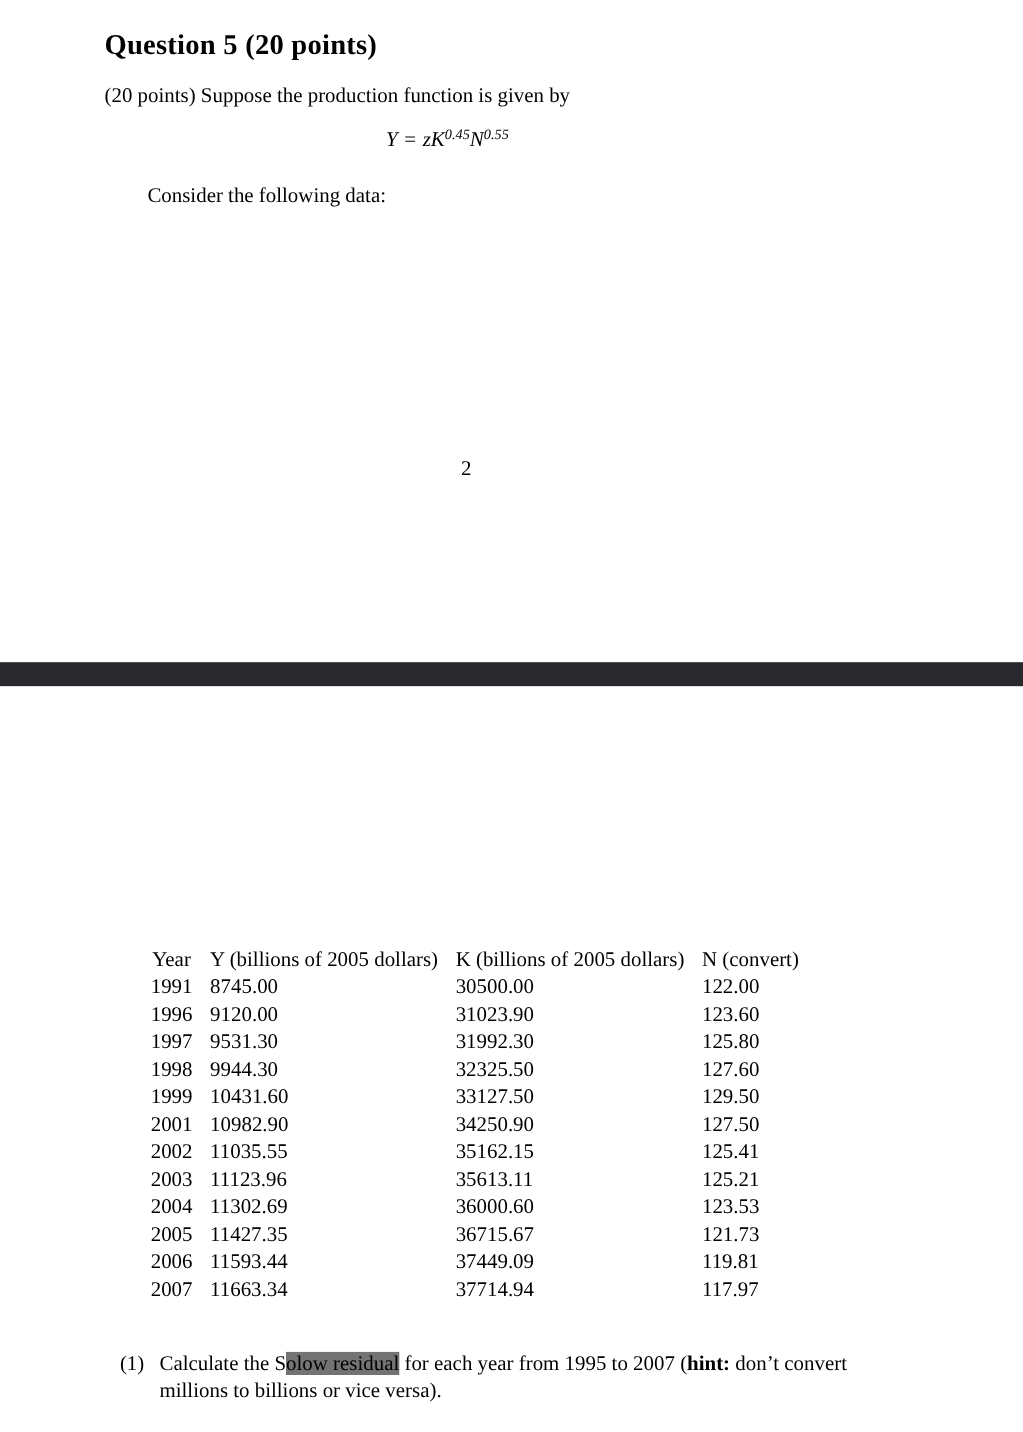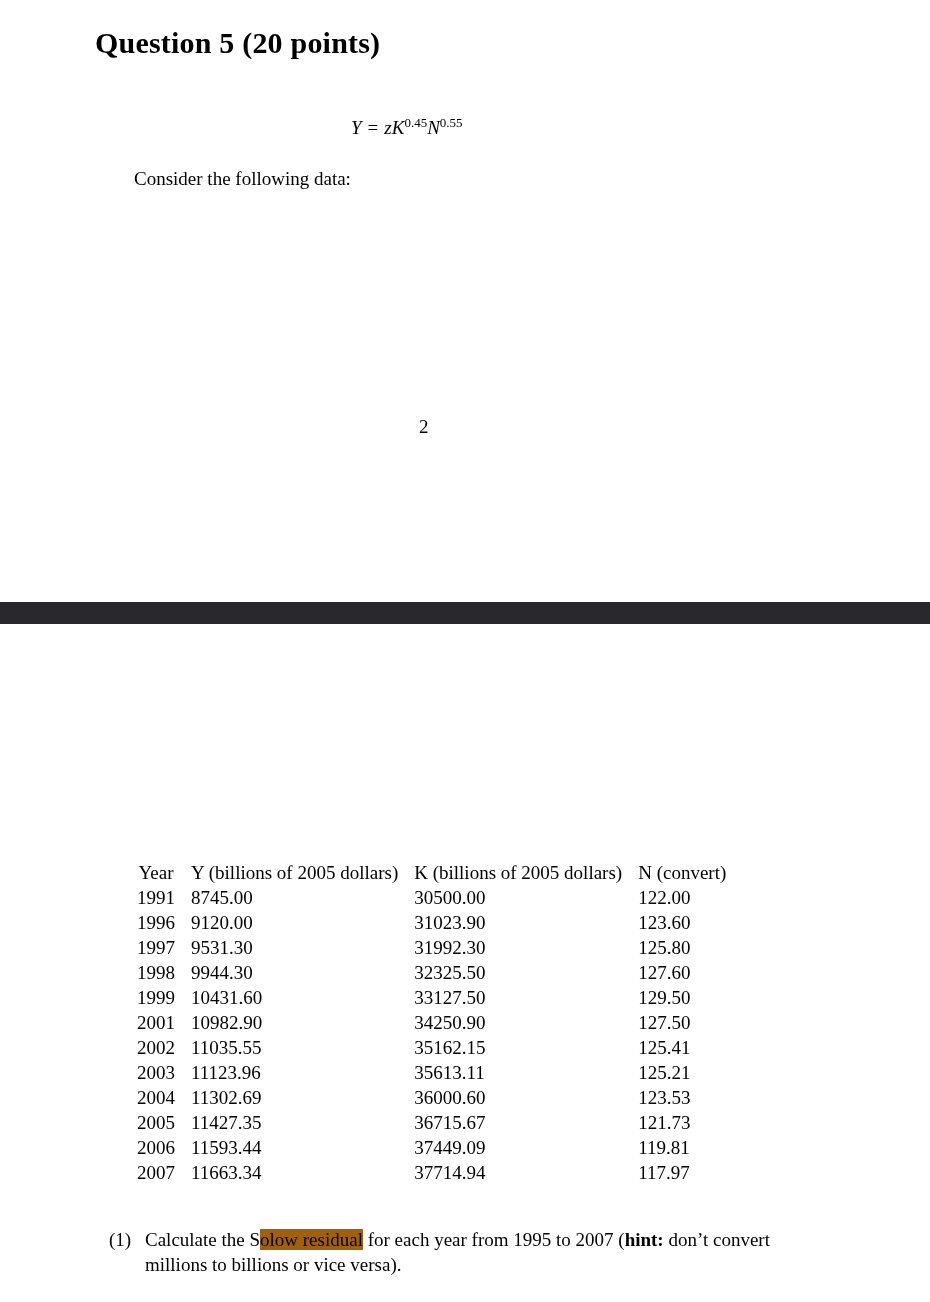--- a/index.html
+++ b/index.html
@@ -30,21 +30,21 @@
       width: 930px;
       height: 22px;
       background: #29282d;
     }
     .q-title {
       position: absolute;
       left: 95px;
       top: 26px;
       font-family: "Liberation Serif", "DejaVu Serif", serif;
       font-weight: bold;
-      font-size: 30px;
+      font-size: 26px;
       letter-spacing: 0.2px;
       white-space: nowrap;
     }
     .text {
       position: absolute;
       font-family: "Liberation Serif", "DejaVu Serif", serif;
       font-size: 19px;
       white-space: nowrap;
       line-height: 1;
     }
@@ -52,21 +52,21 @@
     .consider { left: 95px; top: 169px; margin-left: 39px; }
     .equation {
       position: absolute;
       left: 351px;
       top: 117px;
       font-family: "Liberation Serif", "DejaVu Serif", serif;
       font-size: 19px;
       white-space: nowrap;
     }
     .equation .var { font-style: italic; }
-    .equation sup { font-size: 13px; vertical-align: 7px; line-height: 0; }
+    .equation sup { font-size: 13px; vertical-align: 7px; line-height: 0; font-style: italic; }
     .equation .op { margin: 0 6px; }
     .page-num {
       position: absolute;
       left: 419px;
       top: 416px;
       font-family: "Liberation Serif", "DejaVu Serif", serif;
       font-size: 19px;
     }
     table.data {
       position: absolute;
@@ -95,28 +95,29 @@
       width: 680px;
     }
     .question-item .num {
       position: absolute;
       left: 0;
       top: 0;
     }
     .question-item .body {
       margin-left: 36px;
     }
-    .hl { background: #a16207; }
+    .hl { background: #737373; }
     .bold { font-weight: bold; }
   </style>
 </head>
 <body>
 
 <div class="page page-top">
   <div class="q-title">Question 5 (20 points)</div>
+  <div class="text intro">(20 points) Suppose the production function is given by</div>
   <div class="equation">
     <span class="var">Y</span><span class="op">=</span><span class="var">z</span><span class="var">K</span><sup>0.45</sup><span class="var">N</span><sup>0.55</sup>
   </div>
   <div class="text consider">Consider the following data:</div>
   <div class="page-num">2</div>
 </div>
 
 <div class="page-break"></div>
 
 <div class="page page-bottom"></div>

